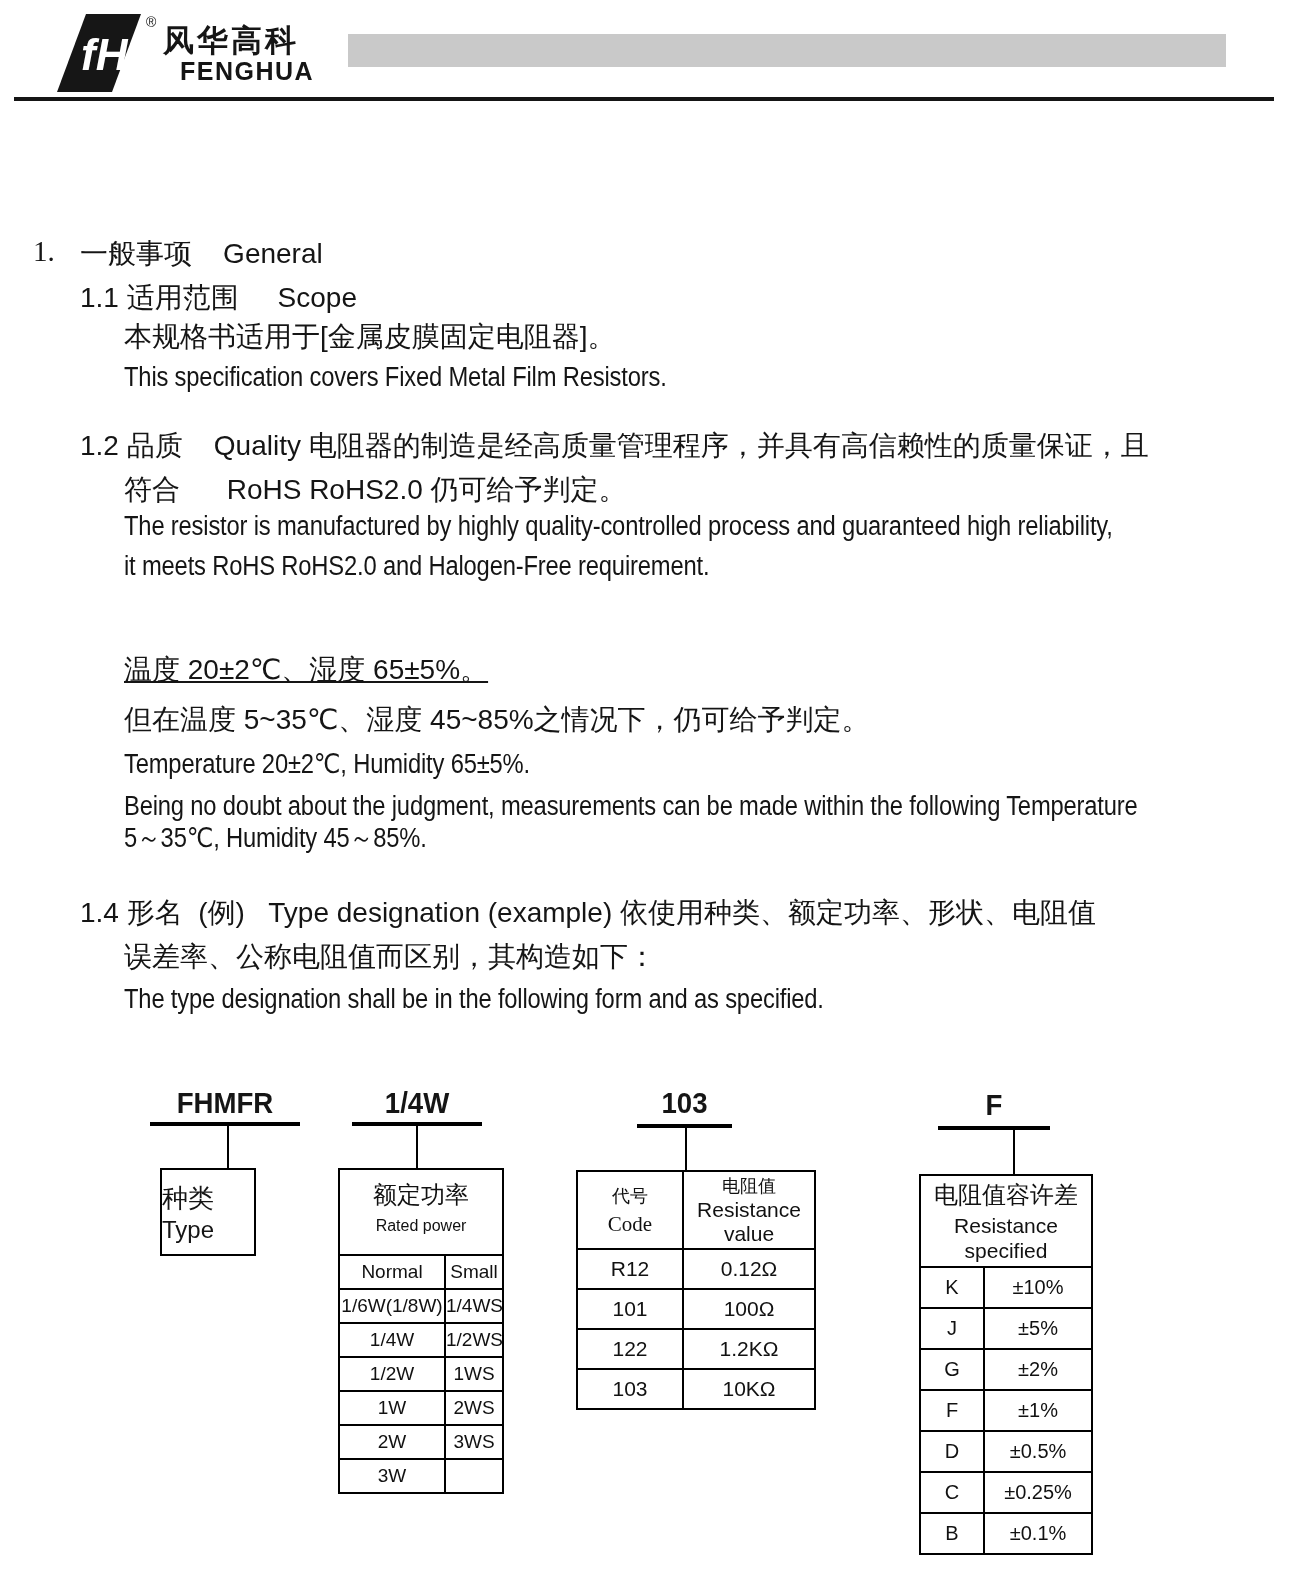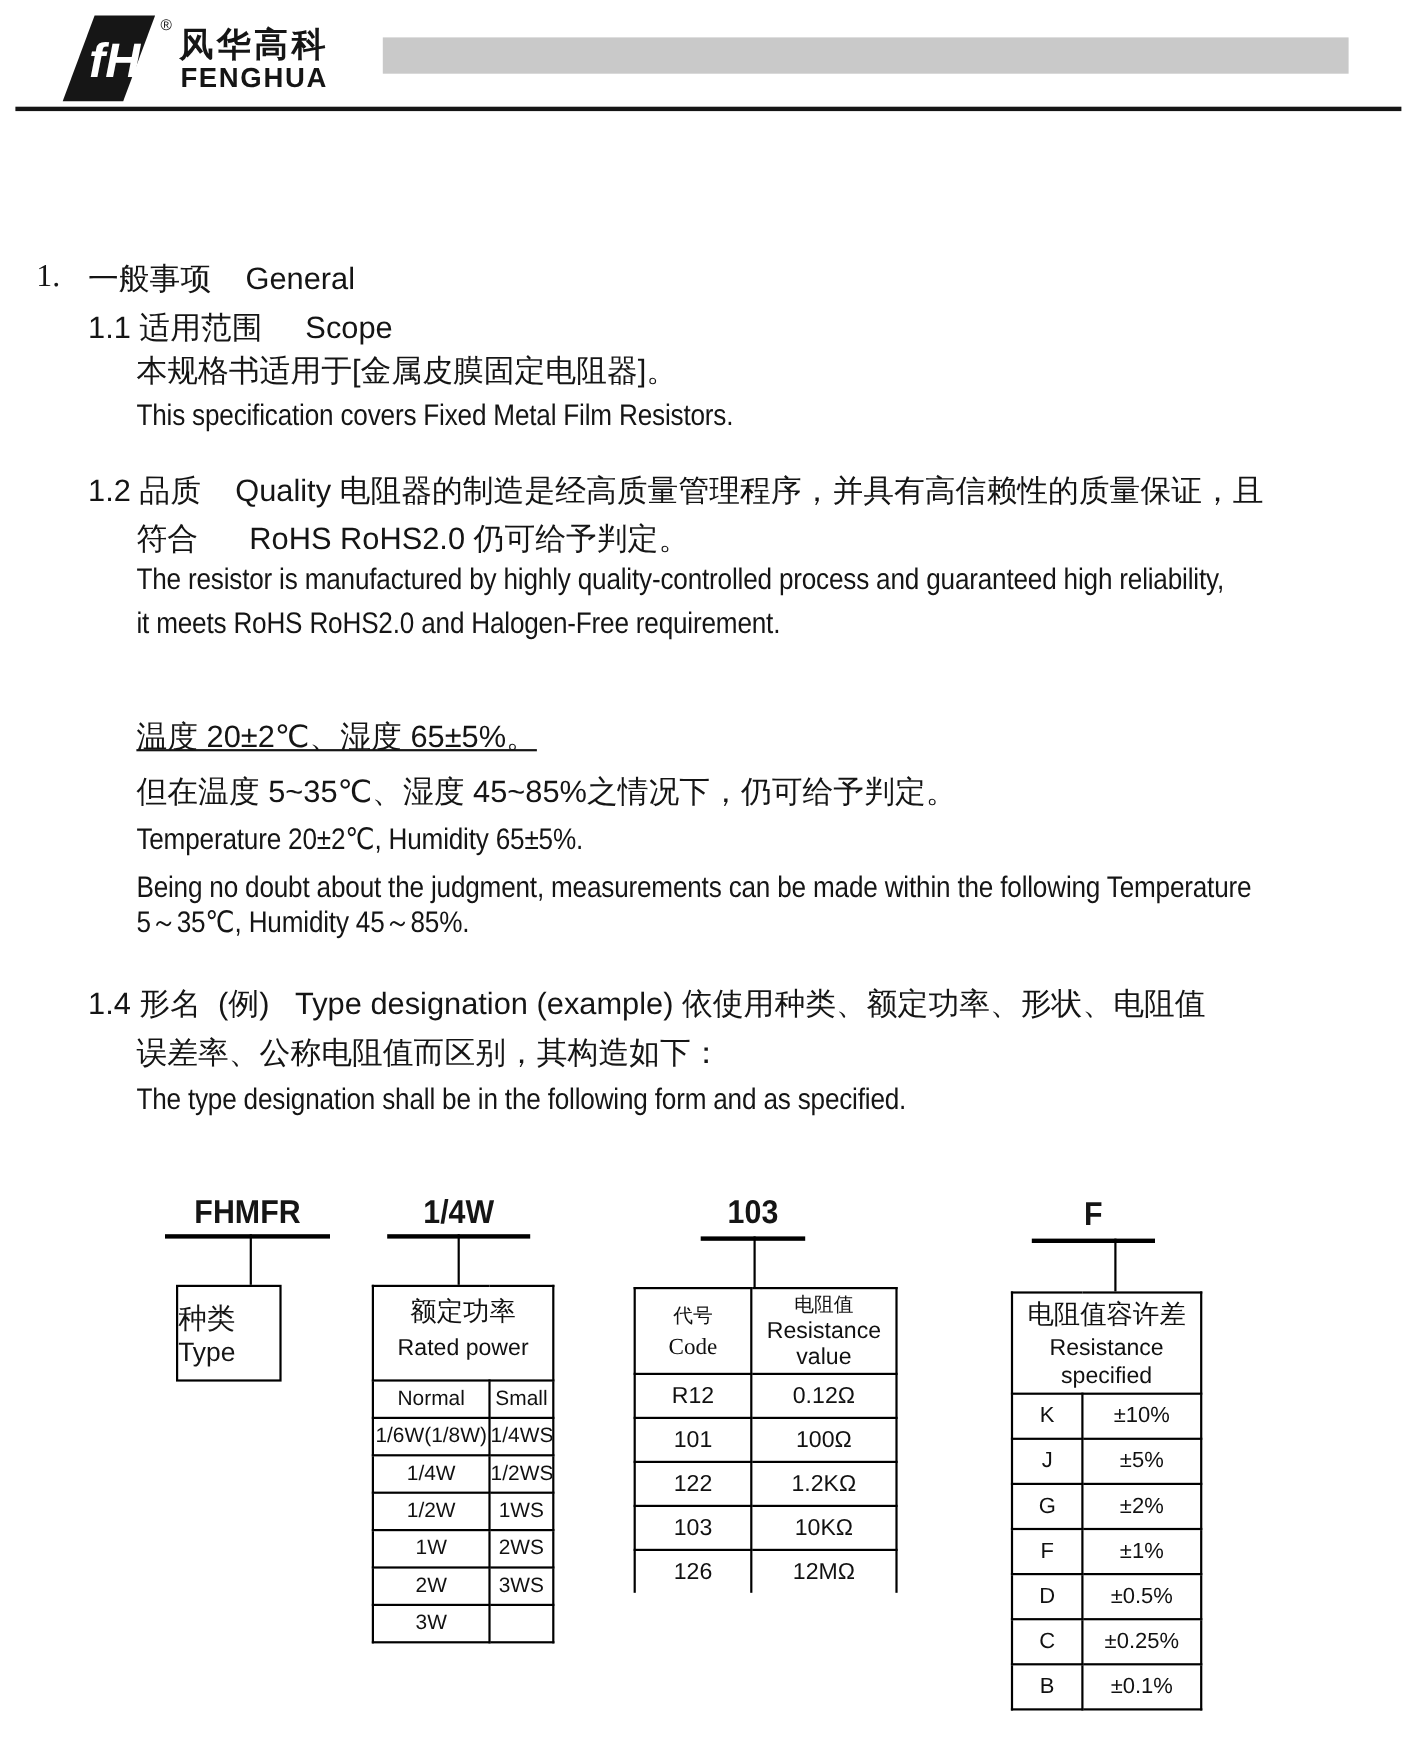--- a/index.html
+++ b/index.html
@@ -7,39 +7,39 @@
     position:relative; width:1290px; height:1591px; background:#ffffff;
     font-family:"Liberation Sans","DejaVu Sans",sans-serif; color:#151515;
     overflow:hidden;
   }
   .abs { position:absolute; }
   .line { position:absolute; white-space:pre; color:#151515; }
   .cn   { font-size:28px; }
   .en   { font-size:27px; transform:scaleX(0.88); transform-origin:0 50%; letter-spacing:-0.2px; }
   .serif{ font-family:"Liberation Serif","DejaVu Serif",serif; }
   .brand-cn { font-size:31px; font-weight:bold; letter-spacing:3px; }
-  .brand-en { font-size:25px; font-weight:bold; letter-spacing:1.5px; }
+  .brand-en { font-size:25px; font-weight:bold; letter-spacing:1.5px;margin-left:16px; }
   .graybar  { position:absolute; left:348px; top:34px; width:878px; height:33px; }
   .rule     { position:absolute; left:14px; top:97px; width:1260px; height:4px; background:#151515; }
   .dlabel   { position:absolute; text-align:center; font-size:30px; font-weight:bold; transform:scaleX(0.92); }
   .ul       { position:absolute; height:4px; background:#000; }
   .vline    { position:absolute; width:2px; background:#000; }
   .typebox  { position:absolute; left:160px; top:1168px; width:92px; height:84px;
               border:2px solid #000; display:flex; flex-direction:column;
               justify-content:center; }
   .typebox .l1 { font-size:26px; }
   .typebox .l2 { font-size:24px; }
   table.dt { position:absolute; border-collapse:collapse; table-layout:fixed; }
   table.dt td { border:2px solid #000; text-align:center; vertical-align:middle;
                 padding:0; color:#111; overflow:hidden; }
   .pw { left:338px; top:1168px; width:164px; }
   .pw td { height:32px; font-size:19px; }
   .pw td.hdr { height:84px; }
   .pw .hcn { font-size:24px; margin-bottom:6px; }
-  .pw .hen { font-size:21px; margin-bottom:10px; }
+  .pw .hen { font-size:16px; margin-bottom:10px; }
   .ct { left:576px; top:1170px; width:238px; }
   .ct td { height:38px; font-size:21px; }
   .ct td.hdr { height:76px; }
   .ct .hcn { font-size:18px; margin-bottom:4px; }
   .ct .hen { font-size:21px; line-height:24px; }
   .ct tr.open td { border-bottom:none; }
   .tt { left:919px; top:1174px; width:172px; }
   .tt td { height:39px; font-size:20px; }
   .tt td.hdr { height:90px; }
   .tt .hcn { font-size:24px; margin-bottom:2px; }
@@ -172,24 +172,20 @@
       <td>100Ω</td>
         </tr>
     <tr>
       <td>122</td>
       <td>1.2KΩ</td>
         </tr>
     <tr>
       <td>103</td>
       <td>10KΩ</td>
         </tr>
-    <tr class="open">
-      <td>126</td>
-      <td>12MΩ</td>
-        </tr>
   </tbody>
     </table>
 
   <table class="dt tt">
     <colgroup>
         <col style="width:64px">
         <col style="width:108px">
       </colgroup>
     <tbody>
         <tr>

